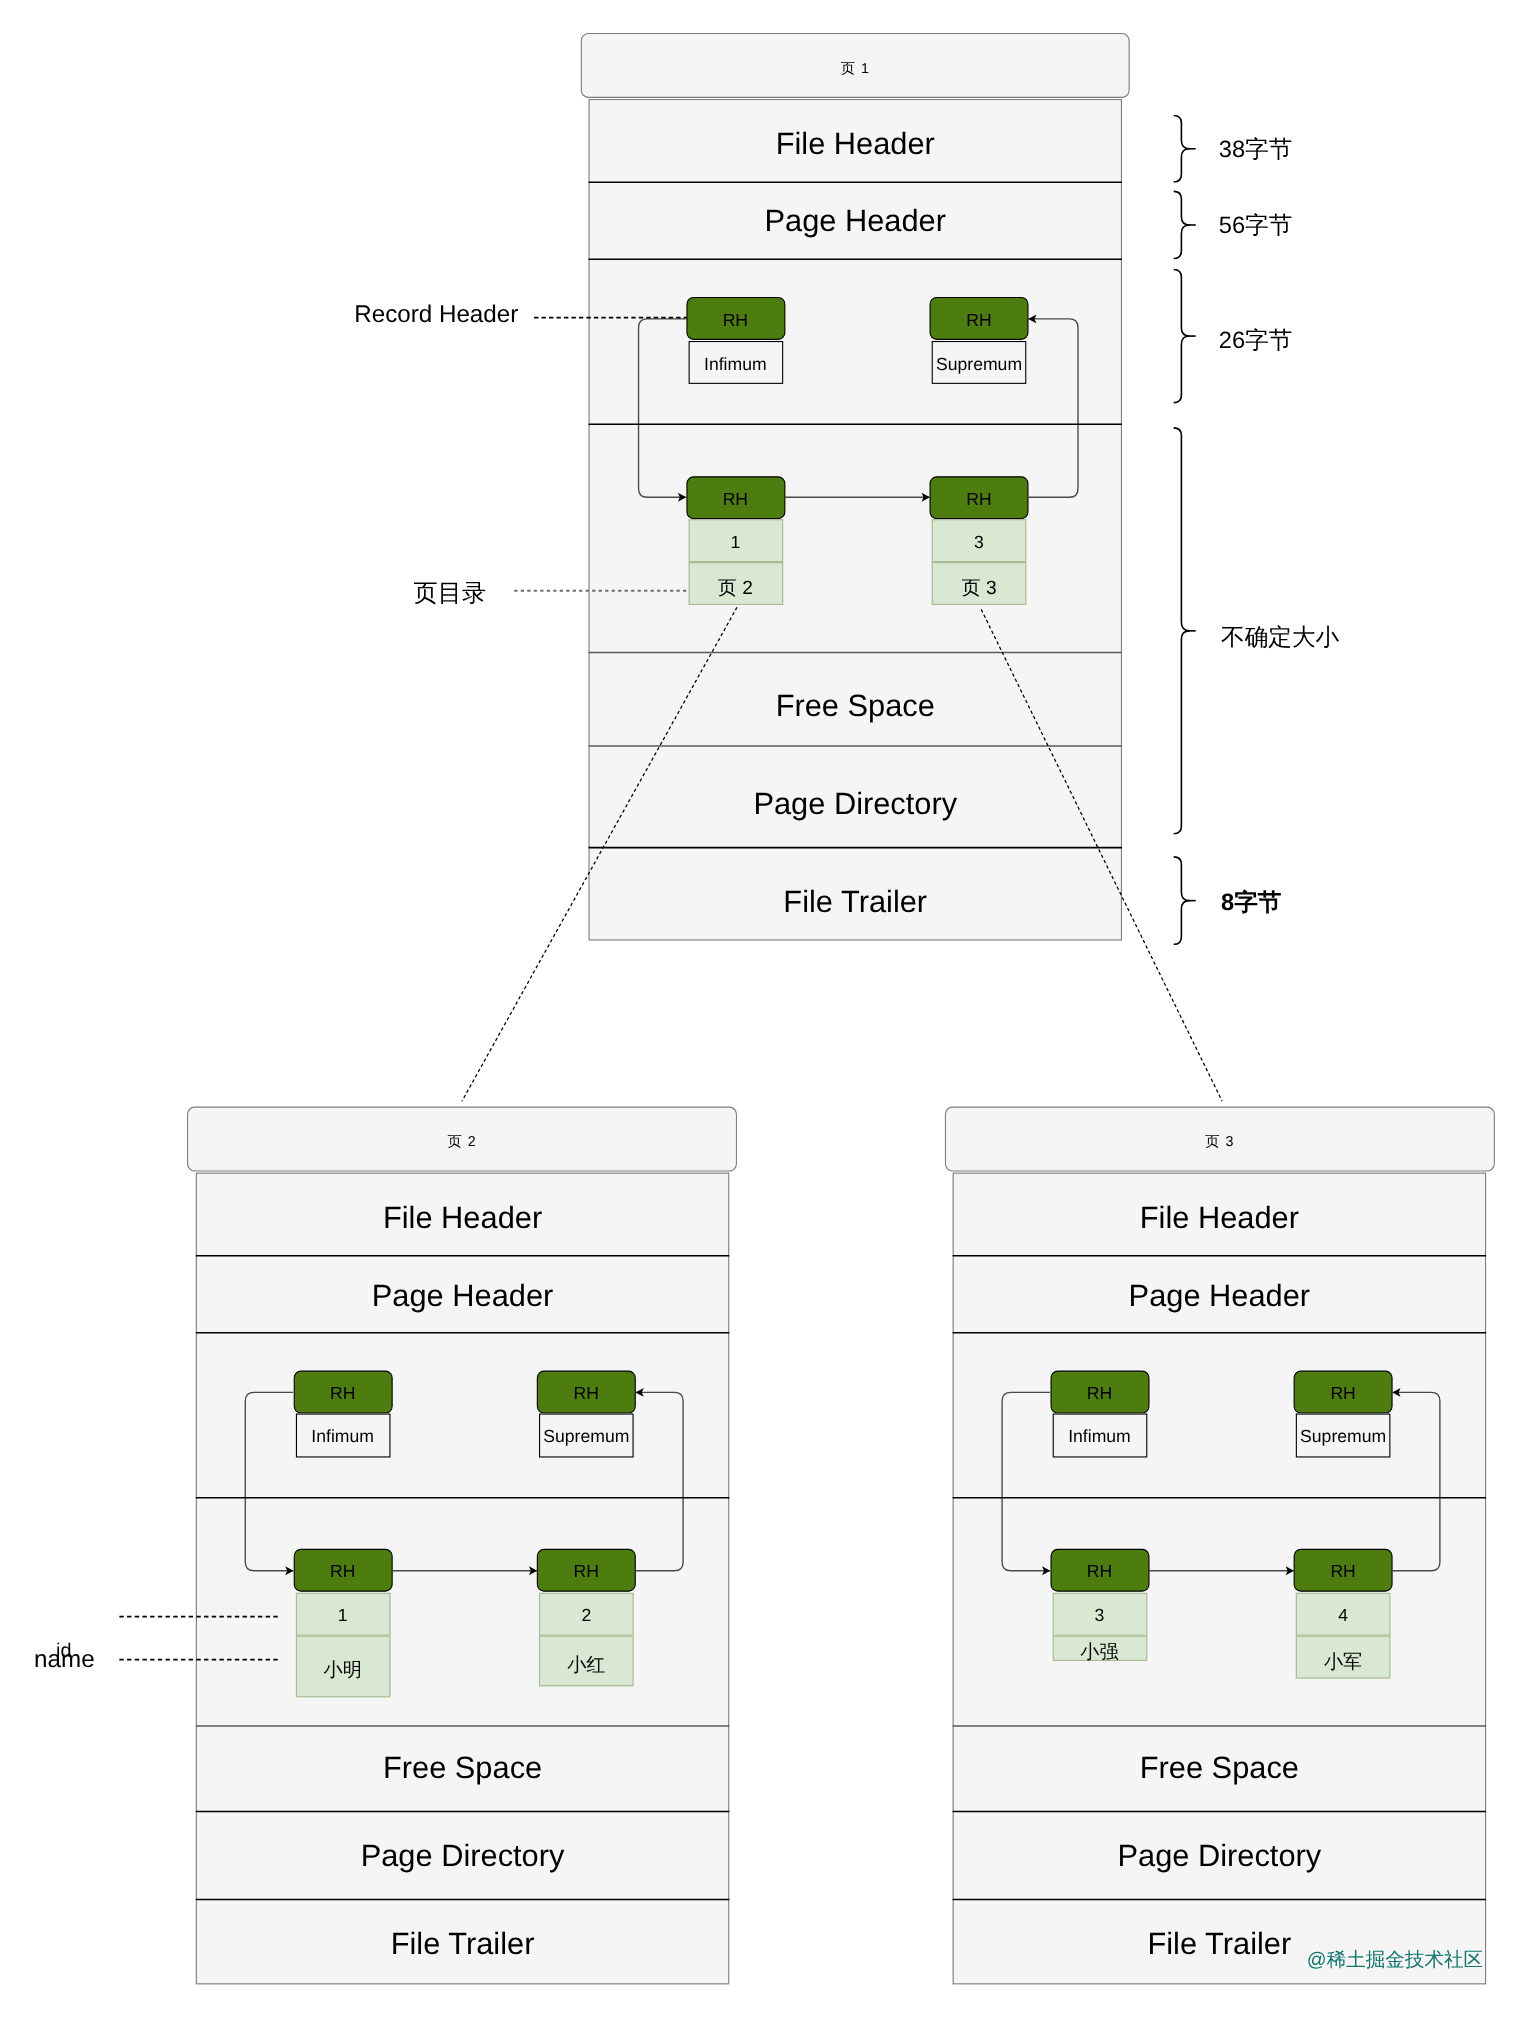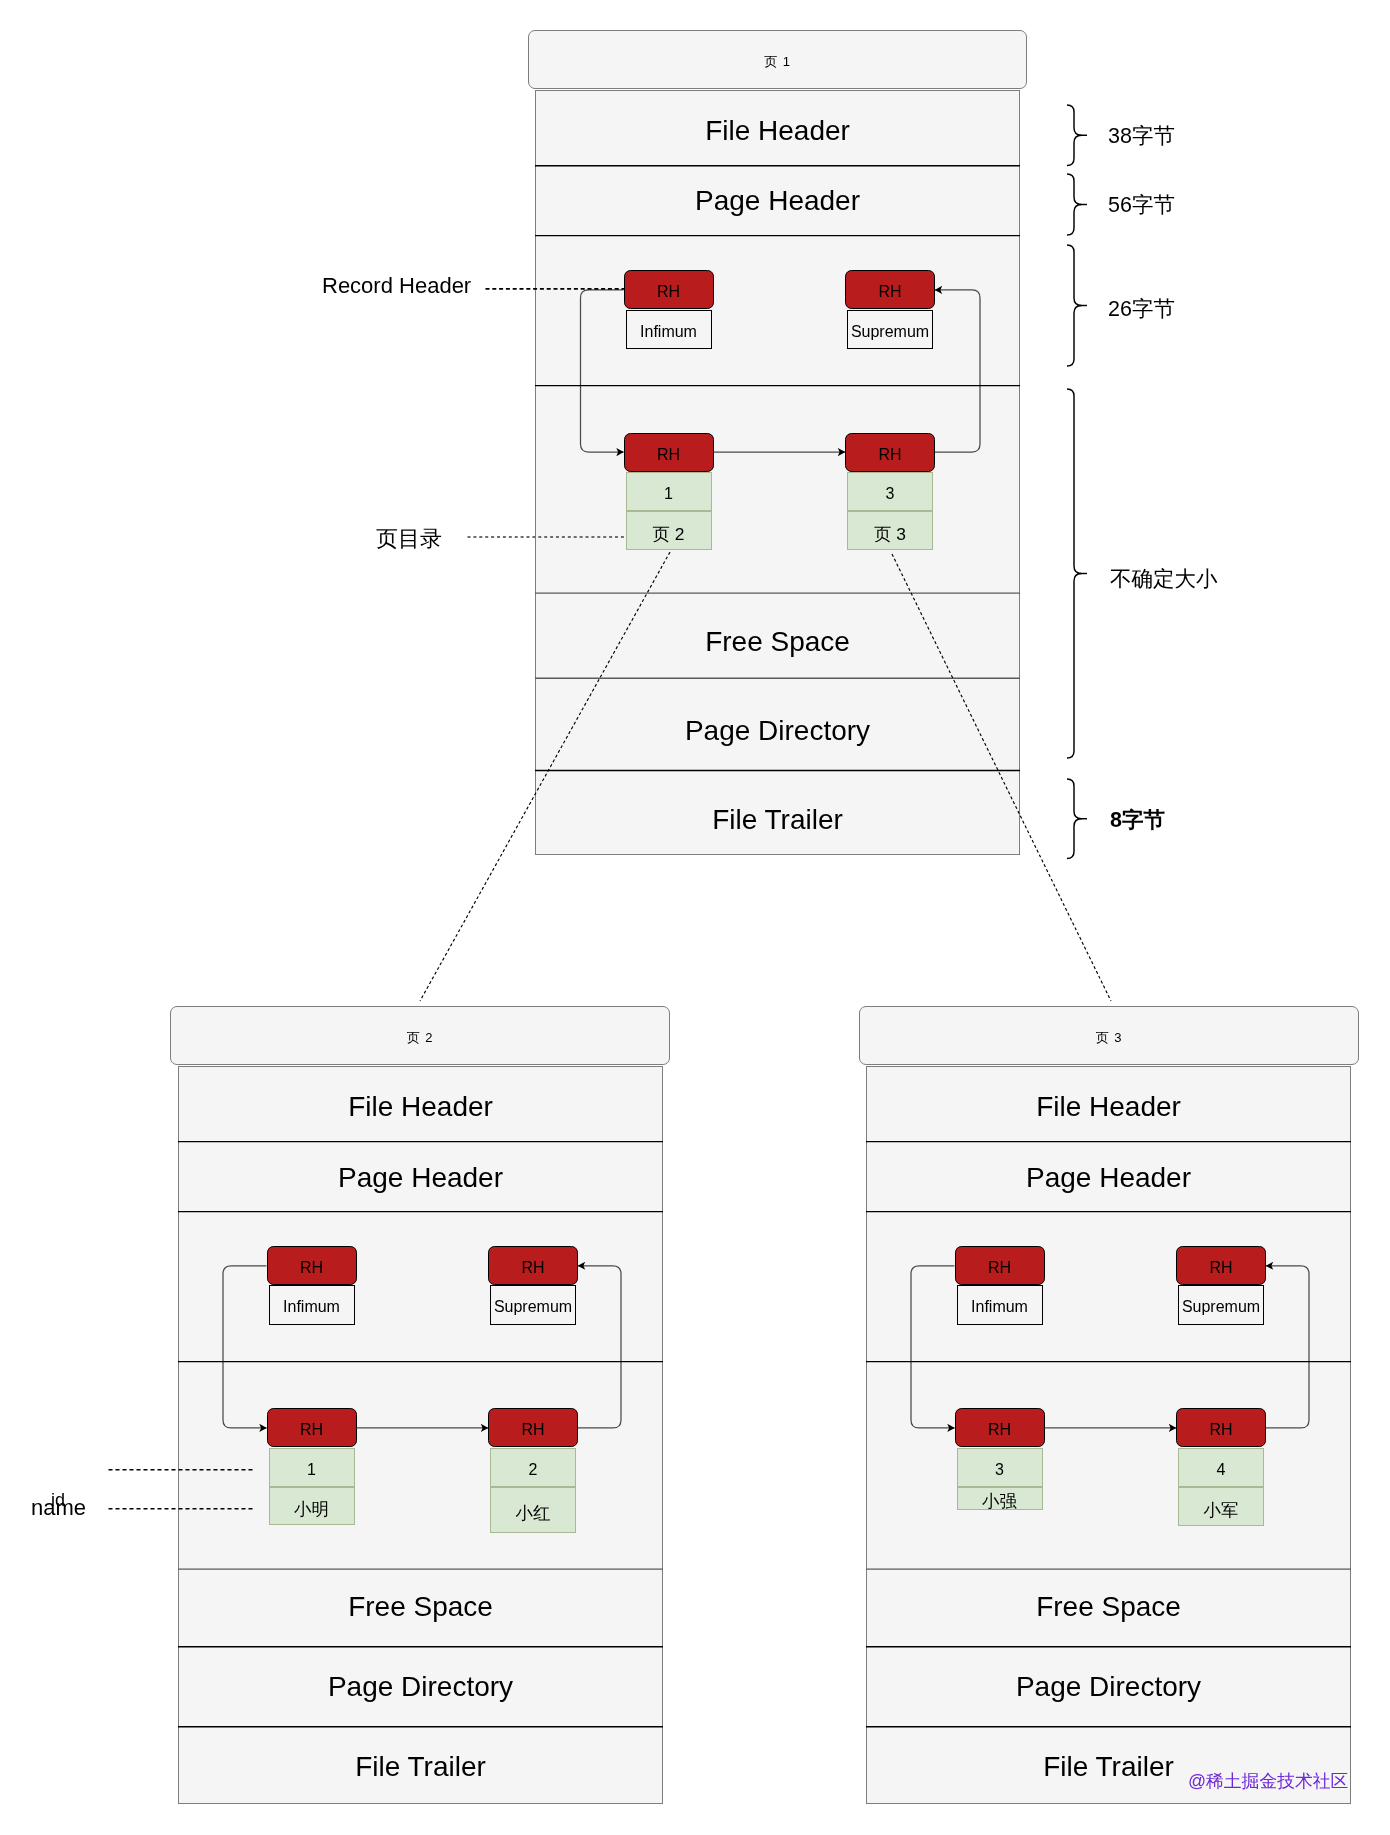--- a/index.html
+++ b/index.html
@@ -12,34 +12,34 @@
   svg.layer{position:absolute;left:0;top:0;width:1390px;height:1835px;overflow:visible;z-index:5;pointer-events:none;}
   .pg-title{position:absolute;box-sizing:border-box;background:#f5f5f5;
             border:1.3px solid #7d7d7d;border-radius:7px;
             display:flex;align-items:center;justify-content:center;}
   .pg-title span{font-size:13px;line-height:1;letter-spacing:0.9px;position:relative;top:1.5px;}
   .pg-body{position:absolute;box-sizing:border-box;background:#f5f5f5;
            border:1.3px solid #7d7d7d;}
   .pg-row{position:absolute;box-sizing:border-box;display:flex;
           align-items:center;justify-content:center;pointer-events:none;}
   .pg-row span{font-size:28px;line-height:1;}
-  .rh{position:absolute;box-sizing:border-box;background:#b91c1c;
+  .rh{position:absolute;box-sizing:border-box;background:#4d7c0f;
       border:1.4px solid #000;border-radius:6.5px;
       display:flex;align-items:center;justify-content:center;}
   .rh span{font-size:16px;line-height:1;position:relative;top:2.5px;}
   .cell{position:absolute;box-sizing:border-box;background:#f5f5f5;
         border:1.2px solid #000;display:flex;align-items:center;justify-content:center;}
   .cell span{font-size:16px;line-height:1;position:relative;top:2.5px;}
   .cell.cjk span{font-size:17.4px;top:4px;}
   .cell.green{background:#d9e8d2;border-color:#a8b994;border-width:1px;}
   
   .pg-title span,.pg-row span,.rh span,.cell span,
   .callout,.bracket-label,.wm{filter:opacity(1);}
   .callout{position:absolute;white-space:nowrap;line-height:1;}
-  .wm{position:absolute;white-space:nowrap;line-height:1;color:#6d28d9;}
+  .wm{position:absolute;white-space:nowrap;line-height:1;color:#0f766e;}
   .bracket-label{position:absolute;white-space:nowrap;line-height:1;font-size:21.5px;}
 </style>
 </head>
 <body>
 
 <div class="pg">
   <div class="pg-title" style="left:528px;top:30px;width:499px;height:59px;">
     <span>页 1</span>
   </div>
   <div class="pg-body" style="left:535px;top:90.4px;width:485px;height:765px;">
@@ -123,21 +123,21 @@
   </div>
   <div class="cell" style="left:490px;top:1285.4px;width:86px;height:39.2px;">
     <span>Supremum</span>
   </div>
   <div class="rh" style="left:266.5px;top:1408.3px;width:90px;height:39.2px;">
     <span>RH</span>
   </div>
   <div class="cell green" style="left:268.5px;top:1447.5px;width:86px;height:39.2px;">
     <span>1</span>
   </div>
-  <div class="cell green cjk" style="left:268.5px;top:1486.7px;width:86px;height:38px;">
+  <div class="cell green cjk" style="left:268.5px;top:1486.7px;width:86px;height:56px;">
     <span>小明</span>
   </div>
   <div class="rh" style="left:488px;top:1408.3px;width:90px;height:39.2px;">
     <span>RH</span>
   </div>
   <div class="cell green" style="left:490px;top:1447.5px;width:86px;height:39.2px;">
     <span>2</span>
   </div>
   <div class="cell green cjk" style="left:490px;top:1486.7px;width:86px;height:46px;">
     <span>小红</span>

